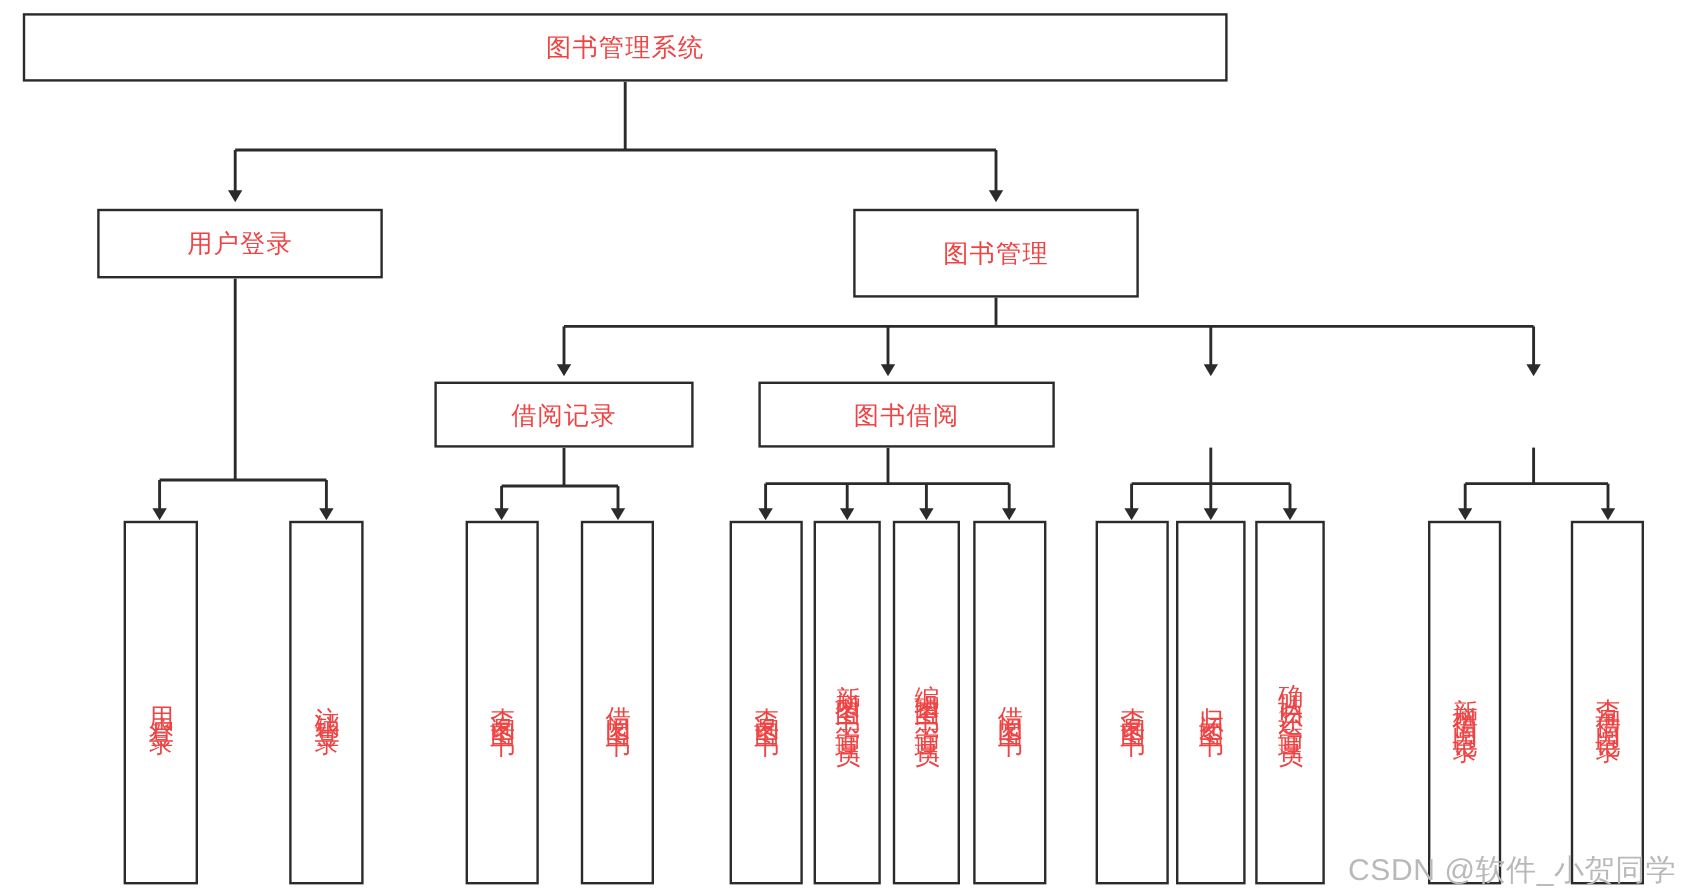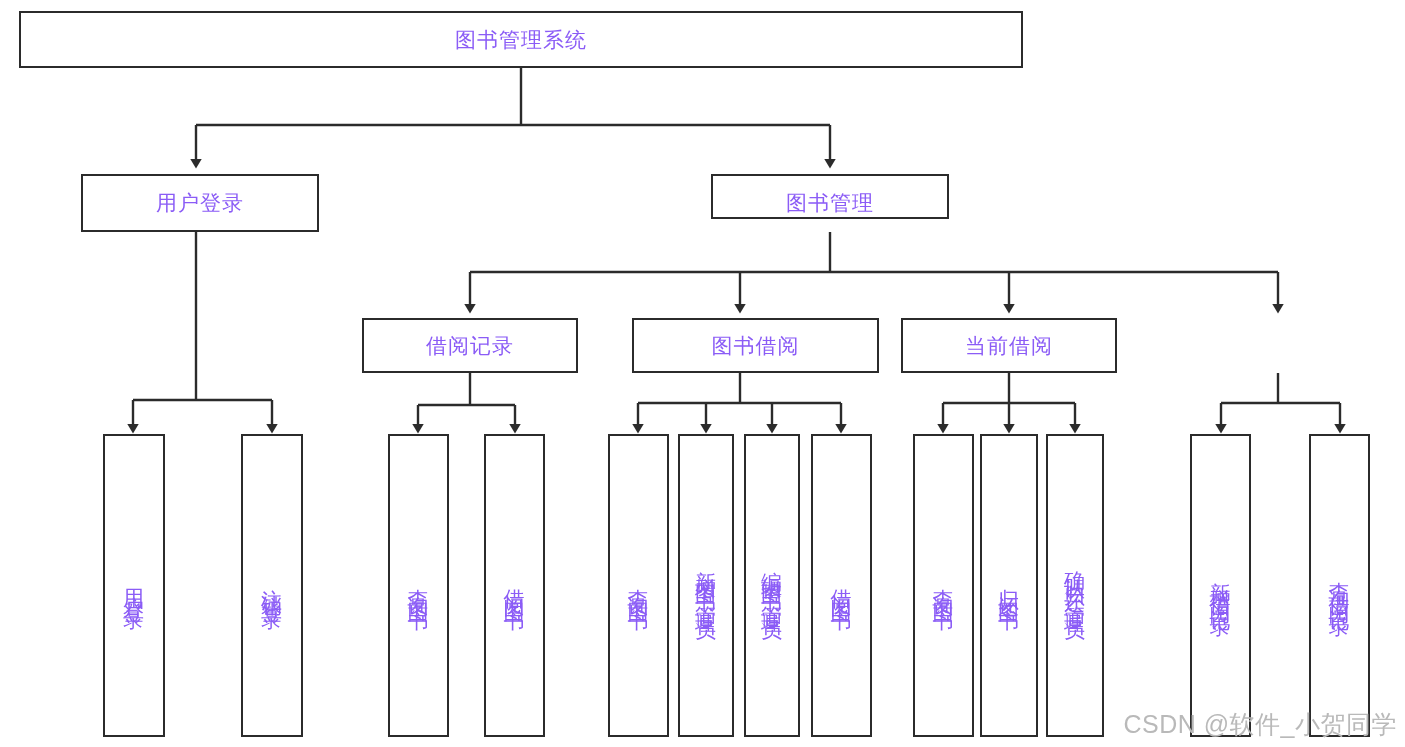--- a/index.html
+++ b/index.html
@@ -26,21 +26,21 @@
     pointer-events: none;
   }
   .node {
     position: absolute;
     box-sizing: border-box;
     background: #ffffff;
     border: 2px solid #2b2b2b;
     display: flex;
     align-items: center;
     justify-content: center;
-    color: #8b5cf6;
+    color: #ef4444;
   }
   .node.horiz {
     font-size: 21px;
     letter-spacing: 1px;
   }
   .node.vert {
     font-size: 21px;
   }
   .node.vert .vlabel {
     writing-mode: vertical-rl;
@@ -122,32 +122,29 @@
     </g>
   </svg>
 
   <div class="node horiz" style="left:19px; top:11px; width:1004px; height:57px;">
     <span class="hlabel">图书管理系统</span>
   </div>
 
   <div class="node horiz" style="left:81px; top:174px; width:238px; height:58px;">
     <span class="hlabel">用户登录</span>
   </div>
-  <div class="node horiz" style="left:711px; top:174px; width:238px; height:45px;align-items:flex-end;">
+  <div class="node horiz" style="left:711px; top:174px; width:238px; height:74px;">
     <span class="hlabel">图书管理</span>
   </div>
 
   <div class="node horiz" style="left:362px; top:318px; width:216px; height:55px;">
     <span class="hlabel">借阅记录</span>
   </div>
   <div class="node horiz" style="left:632px; top:318px; width:247px; height:55px;">
     <span class="hlabel">图书借阅</span>
-  </div>
-  <div class="node horiz" style="left:901px; top:318px; width:216px; height:55px;">
-    <span class="hlabel">当前借阅</span>
   </div>
 
   <div class="node vert" style="left:103px; top:434px; width:62px; height:303px;">
     <span class="vlabel">用户登录</span>
   </div>
   <div class="node vert" style="left:241px; top:434px; width:62px; height:303px;">
     <span class="vlabel">注销登录</span>
   </div>
 
   <div class="node vert" style="left:388px; top:434px; width:61px; height:303px;">

